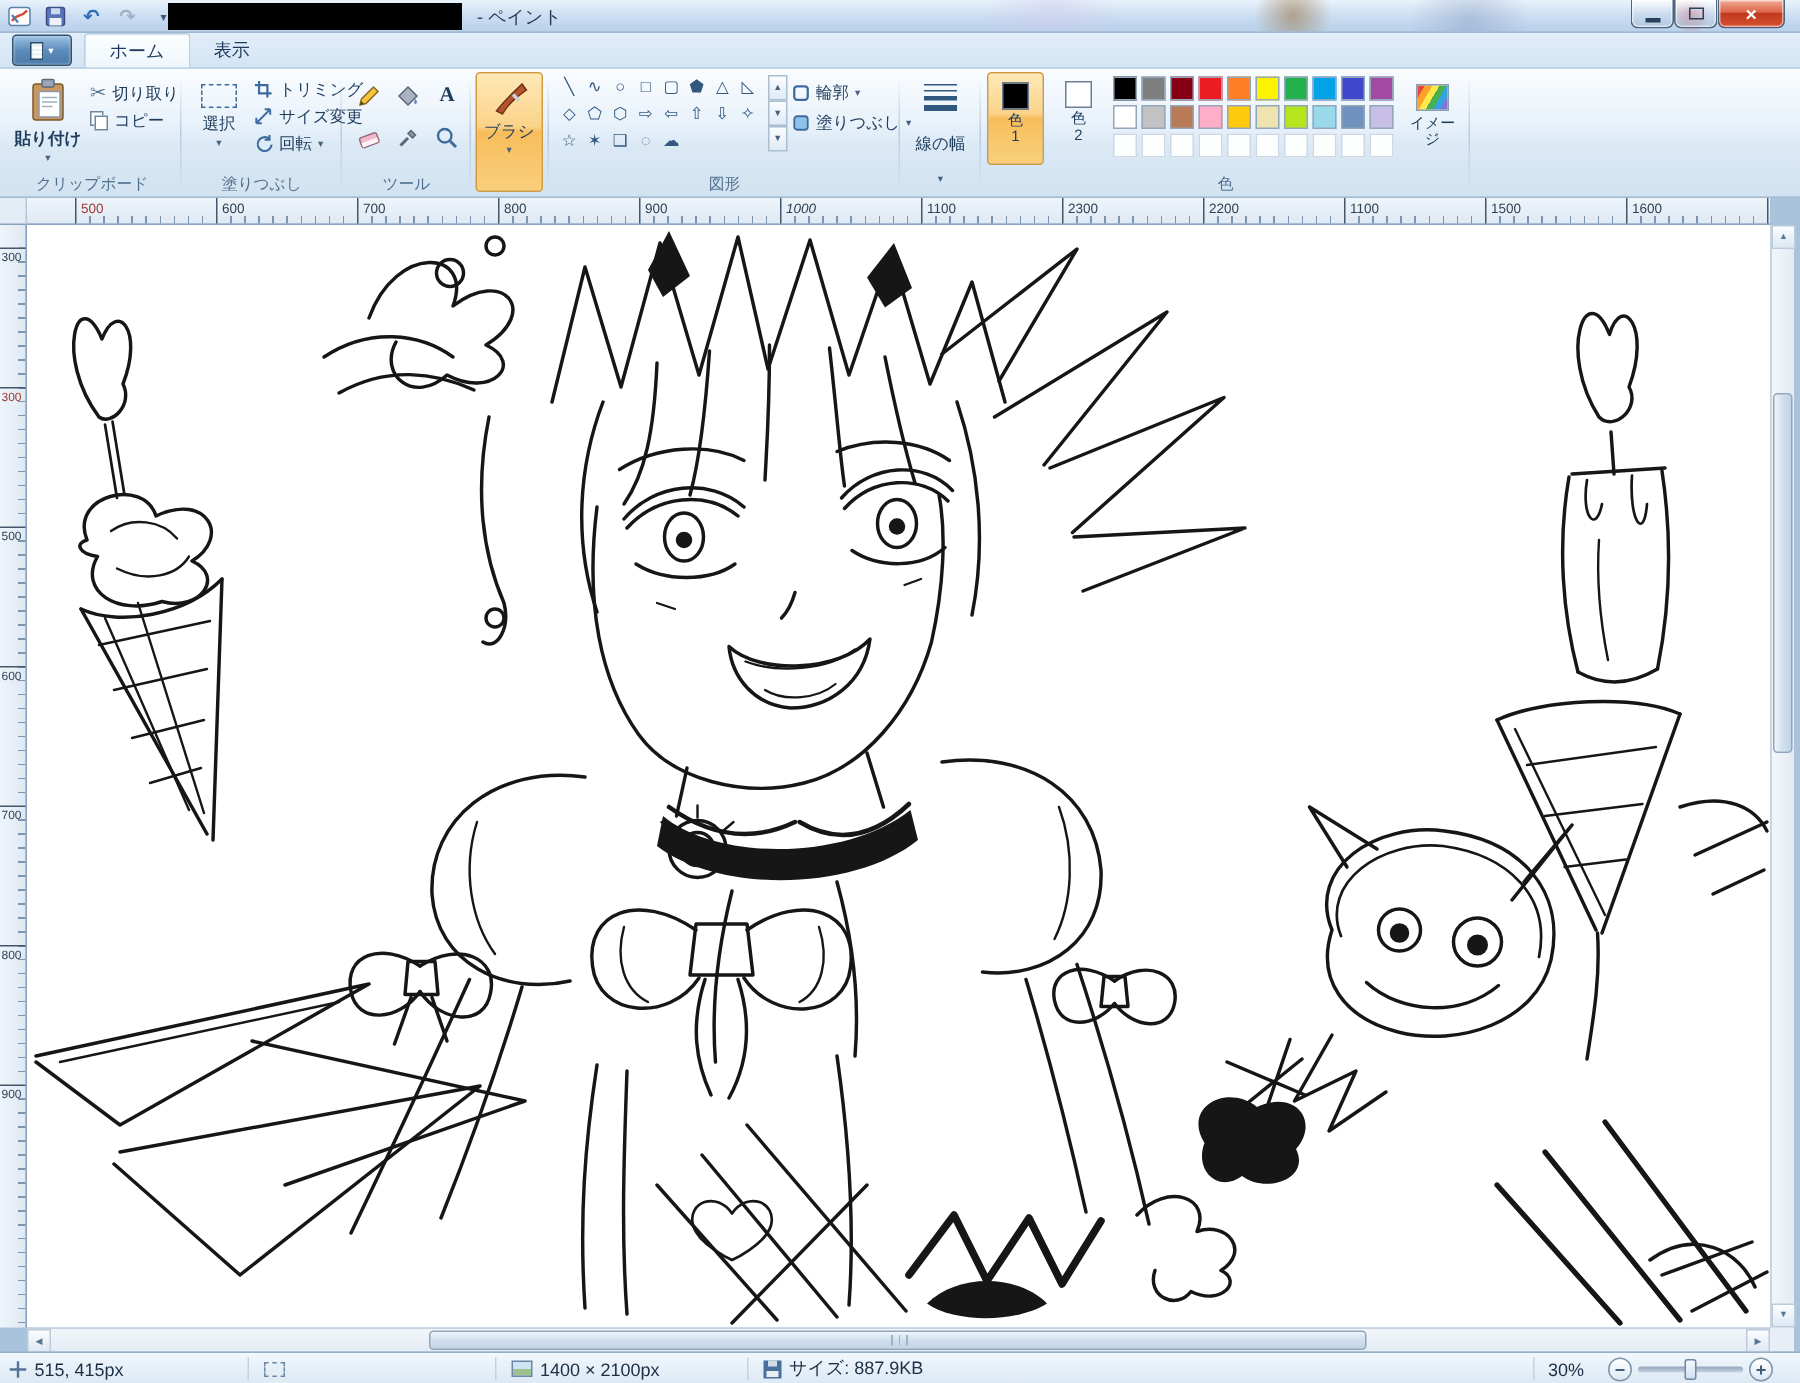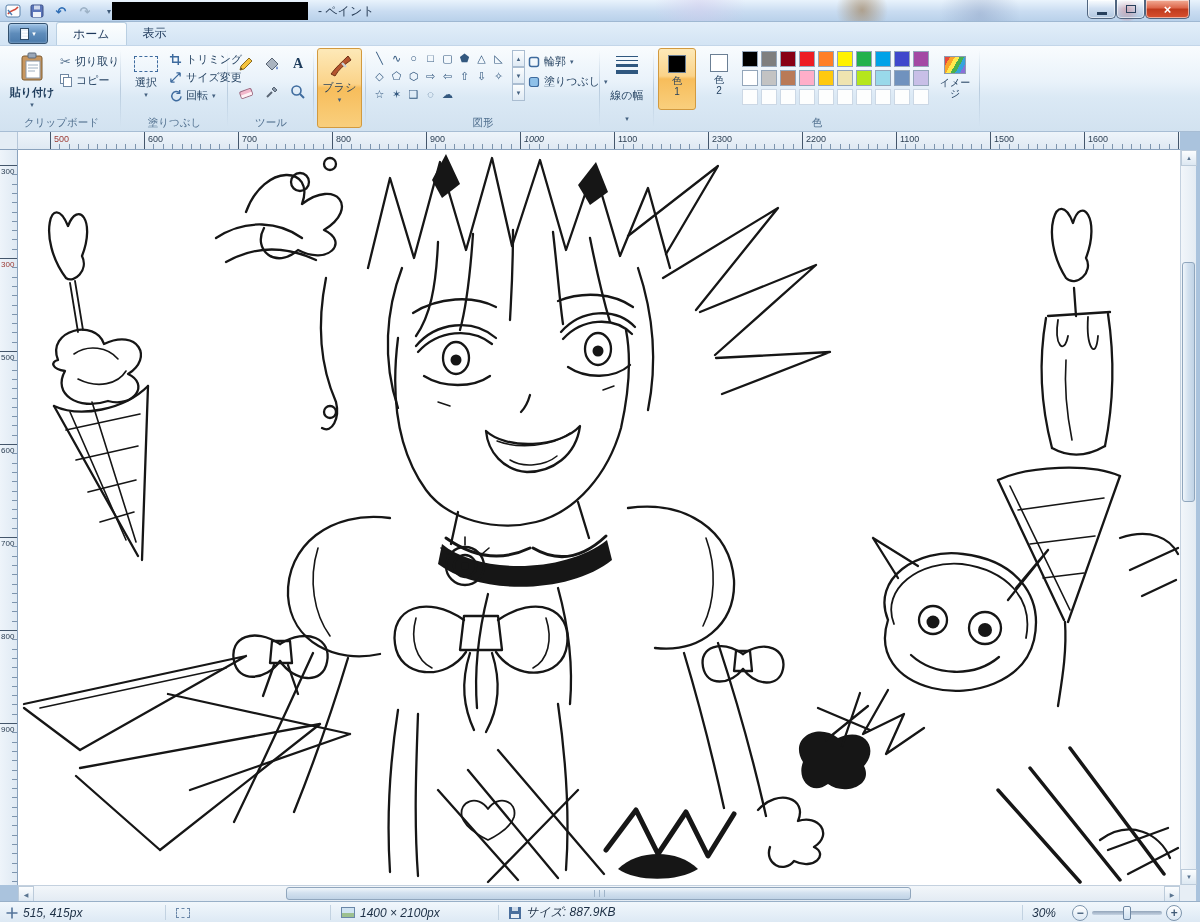--- a/index.html
+++ b/index.html
@@ -150,21 +150,21 @@
   .hthumb { position:absolute; left:268px; top:1px; width:625px; height:13px; border-radius:3px;
     border:1px solid #90a6bd; background:linear-gradient(#f0f6fb,#d3e1ef 45%,#c0d3e6);
     background-image:repeating-linear-gradient(90deg, transparent 0 2px, #9fb4c9 2px 3px, transparent 3px 5px),
       linear-gradient(#f0f6fb,#d3e1ef 45%,#c0d3e6);
     background-size:14px 7px, 100% 100%; background-position:center center, 0 0; background-repeat:no-repeat; }
   .scroll-corner { position:absolute; left:1180px; top:885px; width:16px; height:16px; background:#e7eef5; }
 
   
   .statusbar { position:absolute; left:0; top:901px; width:1200px; height:21px;
     background:linear-gradient(#f1f7fc,#dde9f4); border-top:1px solid #98b0c8;
-    font-size:12px; color:#1c2f45;font-style:italic; }
+    font-size:12px; color:#1c2f45; }
   .sb-item { position:absolute; top:0; height:21px; display:flex; align-items:center; gap:5px; }
   .sb-div { position:absolute; top:3px; height:15px; width:1px; background:#c2d2e1; }
   .sel-status-icon { width:14px; height:10px; border:1.2px dashed #6a87a8; }
   .imgsize-icon { width:14px; height:11px; border:1.2px solid #6a87a8;
     background:linear-gradient(180deg,#cfe3f2 55%, #9cc08f 55%); }
   .disk-icon { width:12px; height:12px; background:#4a6f9d; position:relative; }
   .disk-icon::before { content:""; position:absolute; left:3px; top:0; width:6px; height:4px; background:#cfdcea; }
   .disk-icon::after { content:""; position:absolute; left:2px; bottom:1px; width:8px; height:4px; background:#e8eef5; }
   .zoom-btn { width:16px; height:16px; border-radius:50%; border:1px solid #7d95ad;
     background:linear-gradient(#ffffff,#dce8f4); color:#3f5a77; font-size:12px; font-weight:bold;

